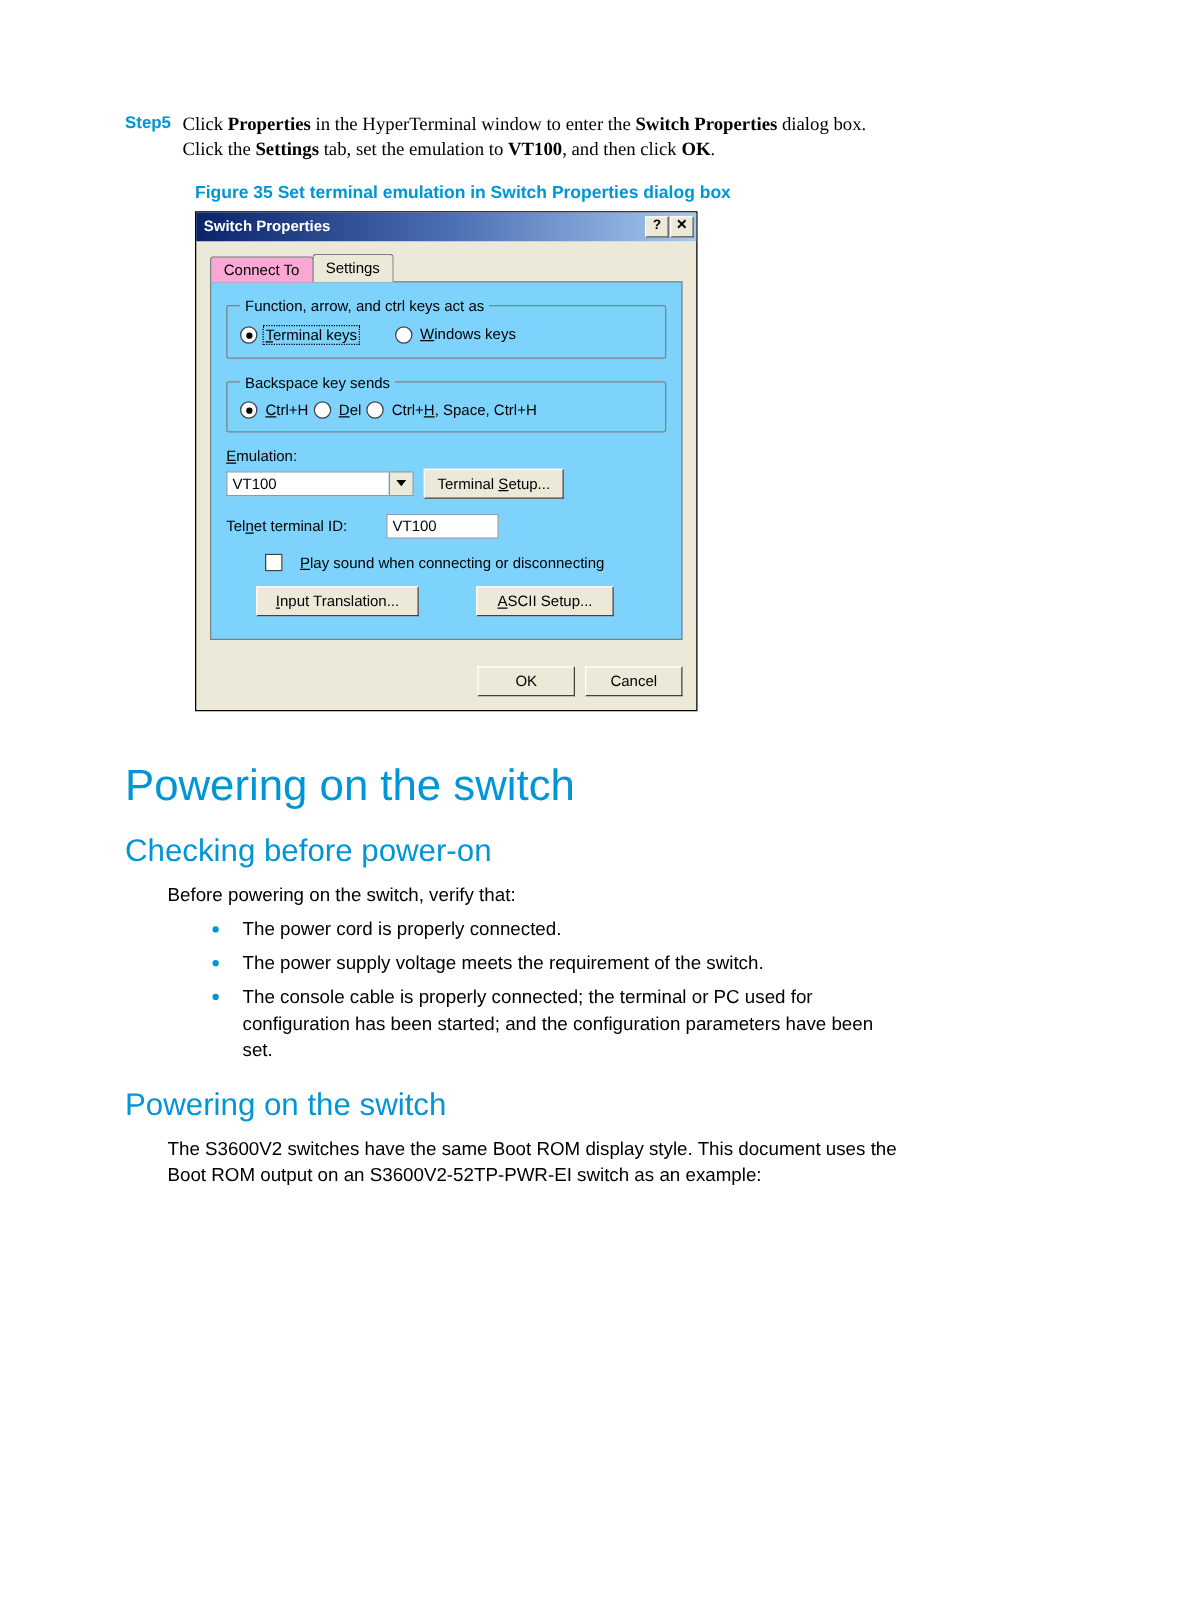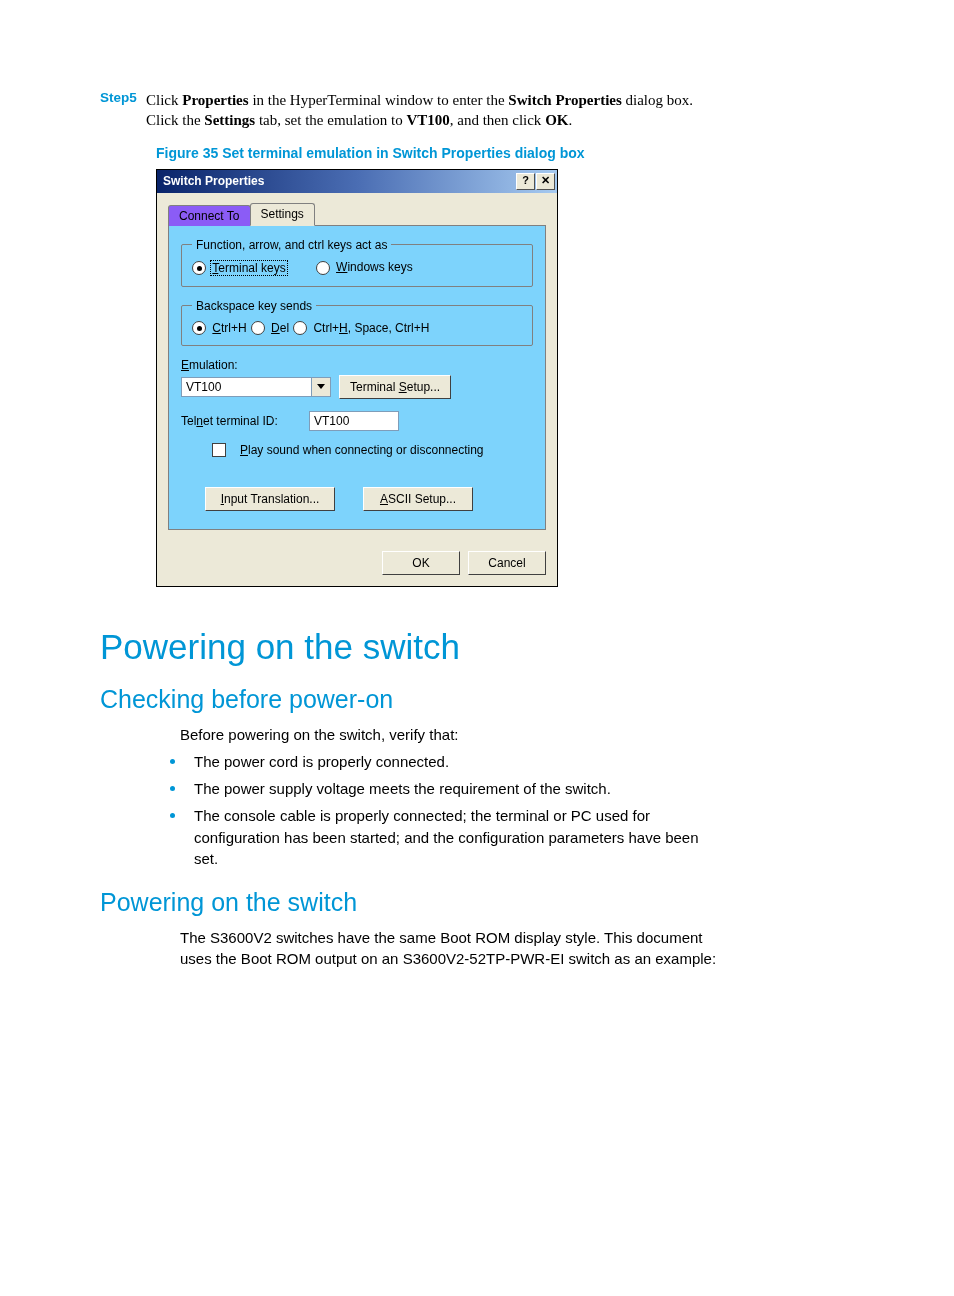--- a/index.html
+++ b/index.html
@@ -78,21 +78,21 @@
     padding: 3px 10px;
     border:1px solid #808080;
     border-bottom:none;
     background:#ece9d8;
     font-size:12px;
     margin-right:-1px;
     position:relative;
     border-top-left-radius:3px;
     border-top-right-radius:3px;
   }
-  .tab-inactive { margin-top:3px; background:#8b5cf6; z-index:1;}
+  .tab-inactive { margin-top:3px; background:#f9a8d4; z-index:1;}
   .tab-active { background:#ece9d8; border-bottom:1px solid #ece9d8; z-index:3; padding-bottom:4px;}
   .tab-panel {
     border:1px solid #808080;
     padding: 12px 12px 18px 12px;
     margin-top:-1px;
     background:#7dd3fc;
     position:relative;
     z-index:1;
   }
   fieldset {
@@ -142,37 +142,37 @@
   .spin .inputbox{ width:150px; border-right:none;}
   .spin-btns { display:flex; flex-direction:column; }
   .spin-btn { width:16px; height:10px; background:#ece9d8; border:1px solid #7f9db9; display:flex; align-items:center; justify-content:center;}
   .spin-btn svg{width:7px;height:5px;}
   .check { width:12px; height:12px; border:1px solid #404040; background:#fff; display:inline-block; margin-right:6px; vertical-align:middle;}
   .btn-row-bottom {
     display:flex; justify-content:flex-end; gap:8px;
     padding: 10px 11px 11px 11px;
   }
   .btn-row-bottom .btn{ min-width:78px;}
-  .btn-row-mid { display:flex; gap:28px; padding:4px 0 0 24px;}
+  .btn-row-mid { display:flex; gap:46px; padding:4px 0 0 24px;}
   h1 {
     font-family: Arial, Helvetica, sans-serif;
     font-weight: normal;
     color: #0096d6;
     font-size: 35px;
     margin: 40px 0 10px 0;
   }
   h2 {
     font-family: Arial, Helvetica, sans-serif;
     font-weight: normal;
     color: #0096d6;
     font-size: 25px;
     margin: 18px 0 10px 0;
   }
   .body-text{
-    font-size:15px; line-height:1.4; margin-left:80px;
+    font-size:15px; line-height:1.4; margin-left:34px;
   }
   ul.bullets {
     list-style:none; padding:0; margin:6px 0 0 56px;
   }
   ul.bullets li{
     position:relative;
     padding-left: 38px;
     font-size:15px;
     line-height:1.45;
     margin-bottom:5px;
@@ -260,21 +260,21 @@
           </span>
           <span class="btn"><span>Terminal </span><span class="u">S</span><span>etup...</span></span>
         </div>
 
         <div class="row">
           <span style="width:120px;"><span>Tel</span><span class="u">n</span><span>et terminal ID:</span></span>
           <input class="inputbox" style="width: 90px;" value="VT100">
         </div>
 
 
-        <div class="row" style="margin-bottom:26px;padding-left:31px;">
+        <div class="row" style="margin-bottom:8px;padding-left:31px;">
           <span class="check"></span>
           <span><span class="u">P</span><span>lay sound when connecting or disconnecting</span></span>
         </div>
 
         <div class="btn-row-mid">
           <span class="btn" style="min-width:130px;"><span class="u">I</span><span>nput Translation...</span></span>
           <span class="btn"><span class="u">A</span><span>SCII Setup...</span></span>
         </div>
 
       </div>

